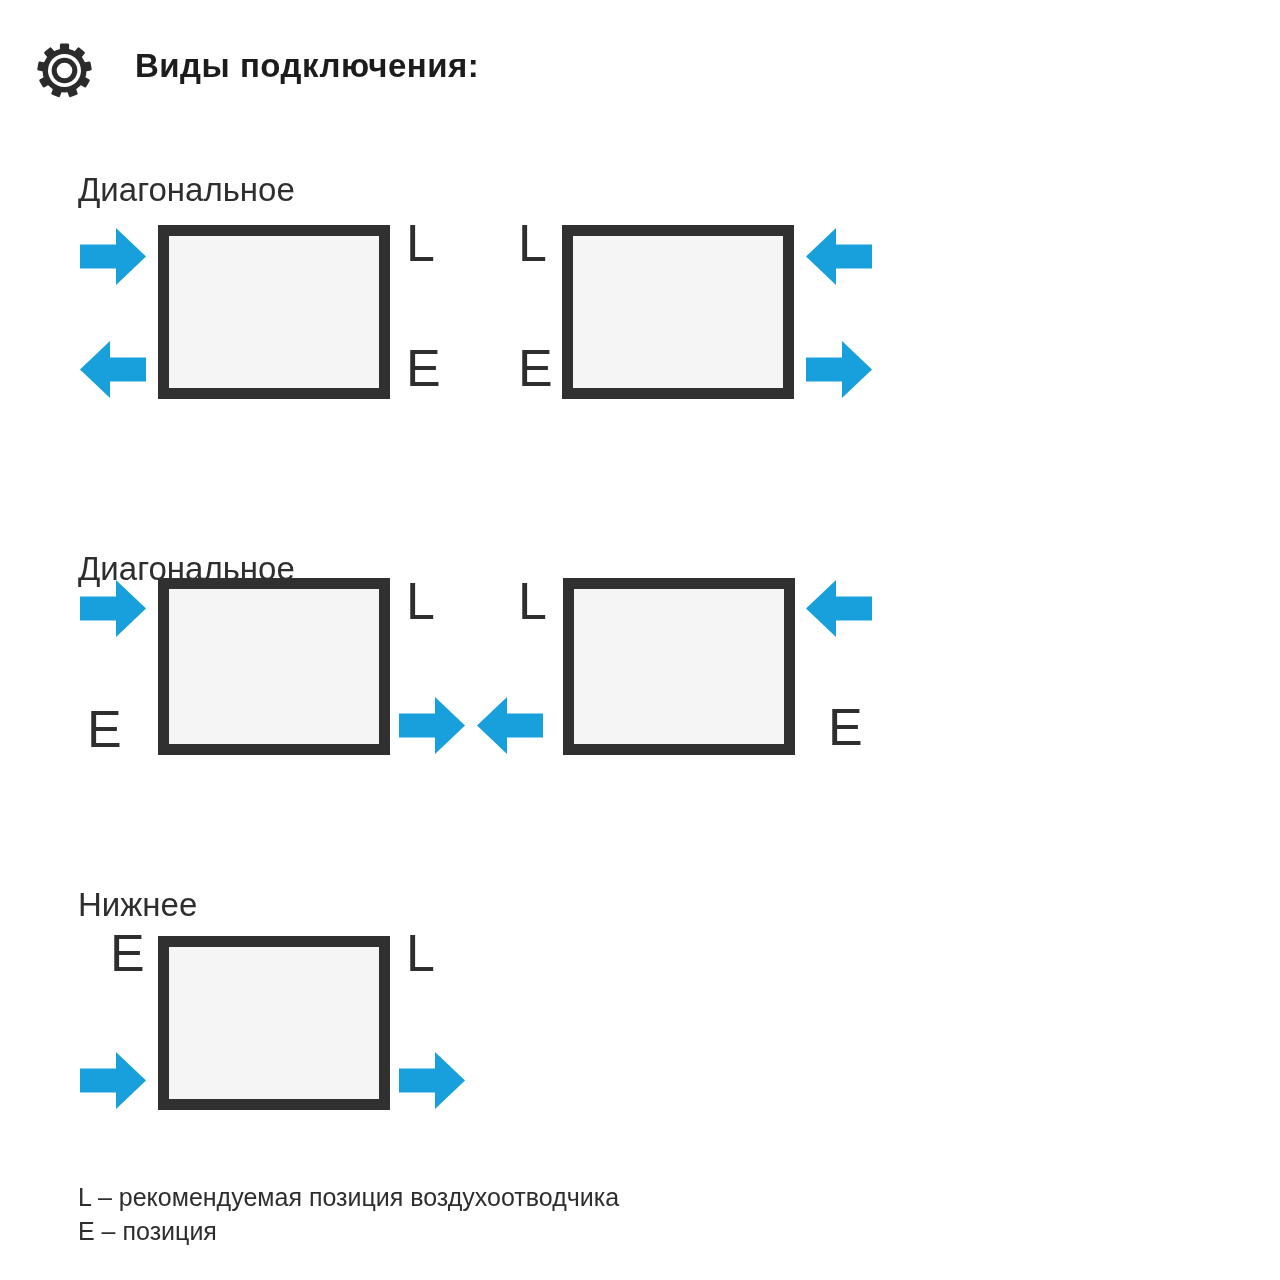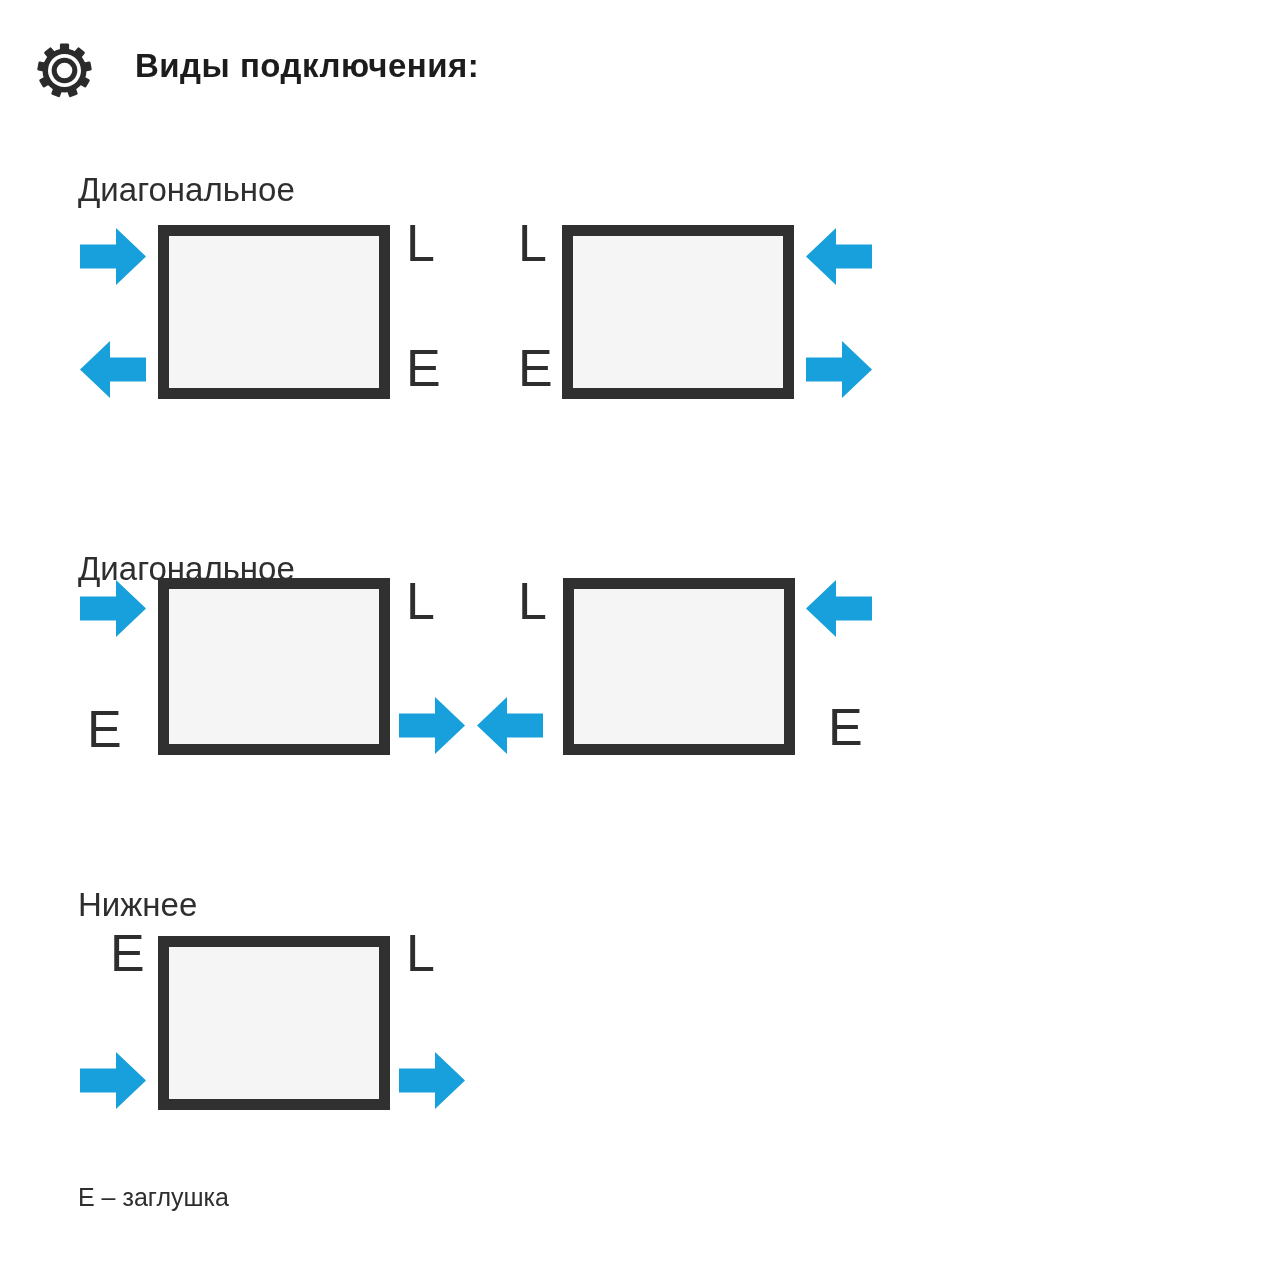--- a/index.html
+++ b/index.html
@@ -199,16 +199,17 @@
         </svg>
     </div>
     <div class="abs arrow a-s3d1-out">
       <svg viewBox="0 0 66 57">
           <polygon fill="currentColor" points="0,16.5 36,16.5 36,0 66,28.5 36,57 36,40.5 0,40.5"></polygon>
         </svg>
     </div>
   </div>
 
   <div class="abs legend">
-    <div>E – заглушка</div>
+    <div>L – рекомендуемая позиция воздухоотводчика</div>
+    <div>E – позиция</div>
   </div>
 
 </div>
 
 </body></html>

